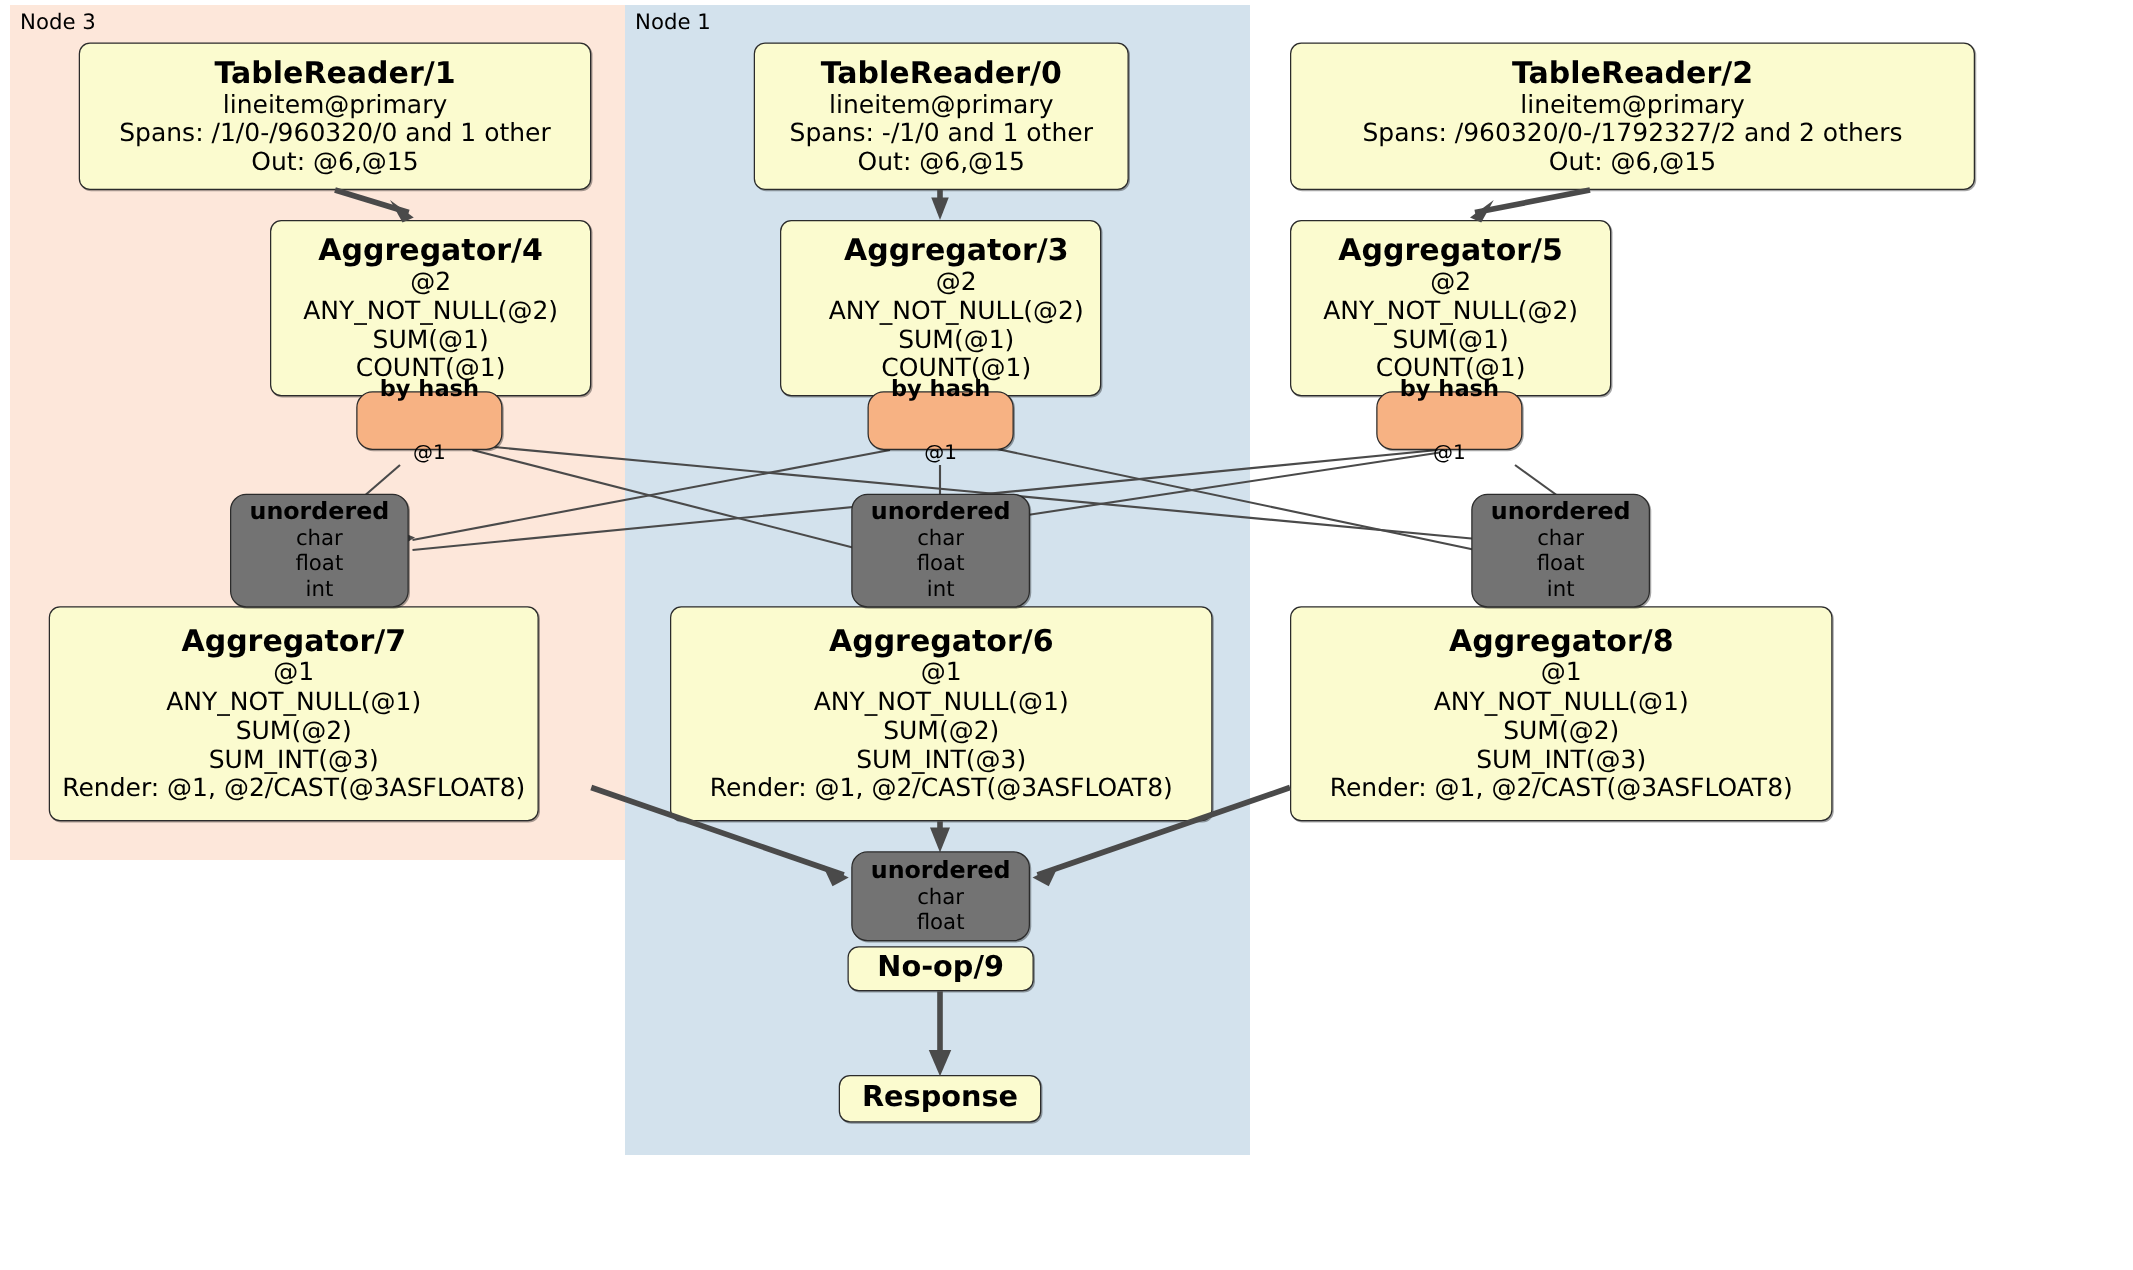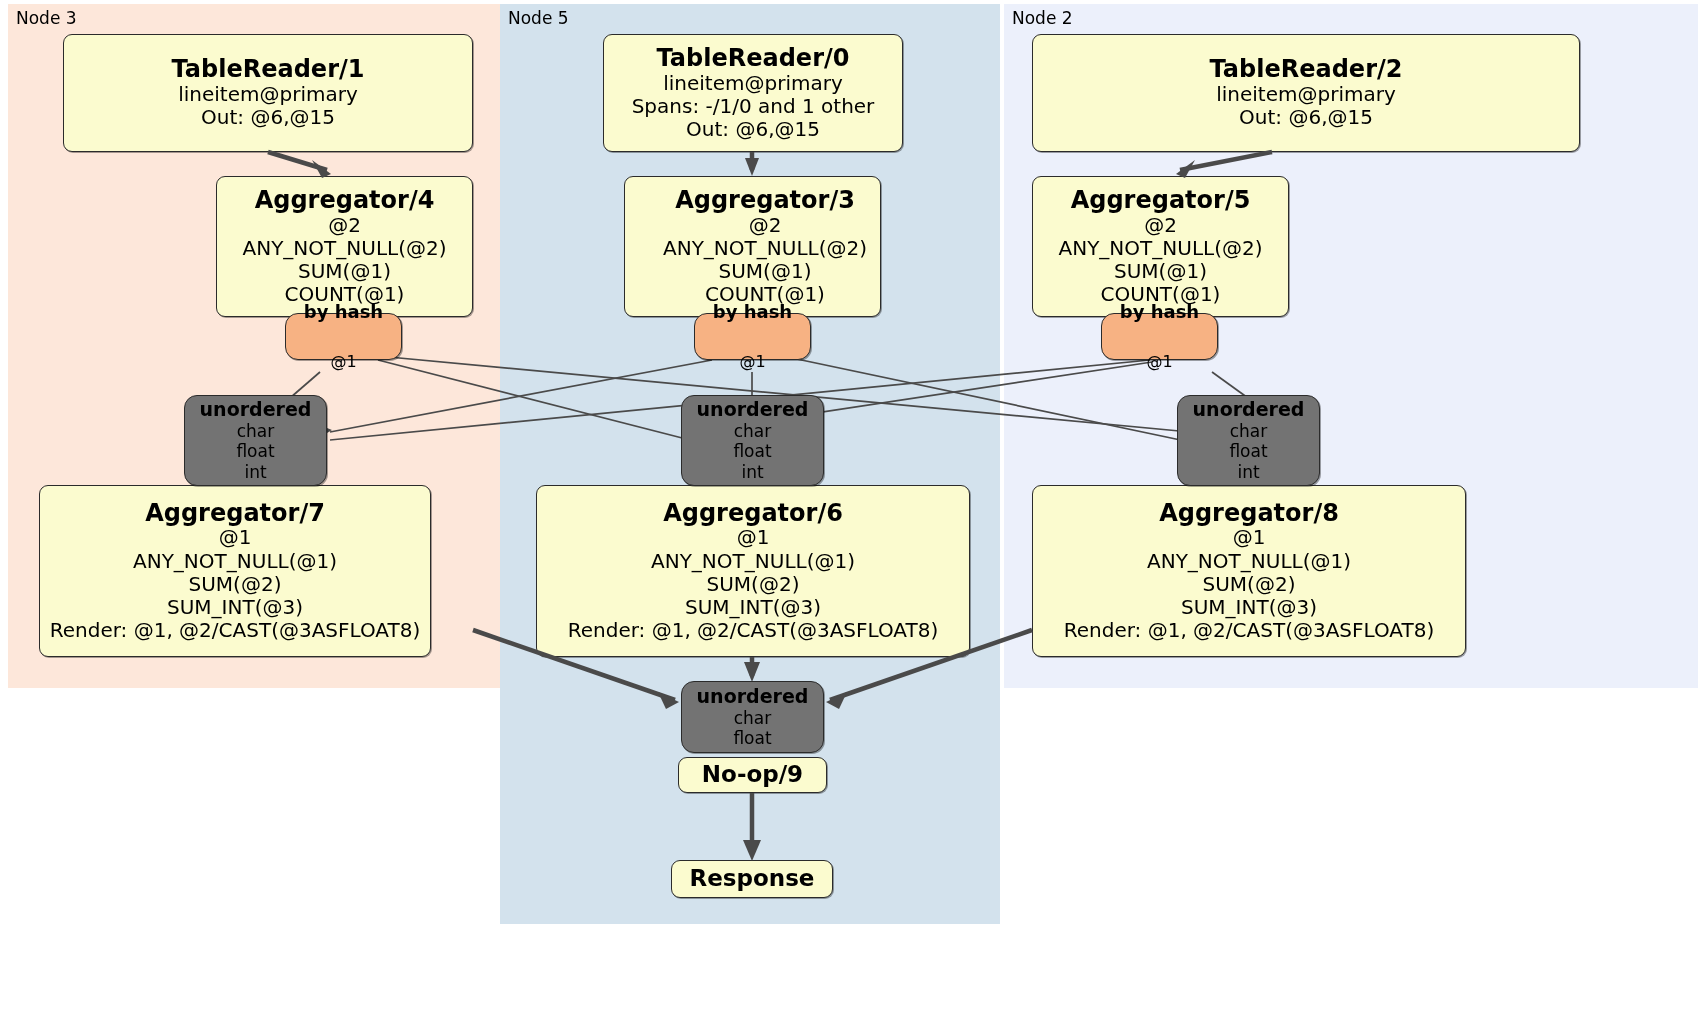--- a/index.html
+++ b/index.html
@@ -39,24 +39,21 @@
 </style>
 </head>
 <body>
 
 <div id="stage">
 
   <div class="node-panel" id="panel-node3">
     <span class="panel-label">Node 3</span>
   </div>
   <div class="node-panel" id="panel-node1">
-    <span class="panel-label">Node 5</span>
-  </div>
-  <div class="node-panel" id="panel-node2">
-    <span class="panel-label">Node 2</span>
+    <span class="panel-label">Node 1</span>
   </div>
 
   <svg class="wires wires-top">
     <g stroke="#4a4a4a" stroke-width="1.7" fill="none">
 
       <line x1="378" y1="356" x2="1190" y2="432"></line>
       <line x1="378" y1="360" x2="690" y2="440"></line>
 
       <line x1="712" y1="360" x2="330" y2="432"></line>
       <line x1="792" y1="358" x2="1190" y2="442"></line>
@@ -71,20 +68,21 @@
     <g fill="#4a4a4a">
       <polygon points="332,430 322,426 322,436"></polygon>
       <polygon points="692,438 682,434 682,444"></polygon>
       <polygon points="1188,430 1198,426 1198,436"></polygon>
     </g>
   </svg>
 
   <div class="box proc" style="left:63px;top:34px;width:410px;height:118px;">
     <div class="ttl">TableReader/1</div>
     <div class="ln">lineitem@primary</div>
+    <div class="ln">Spans: /1/0-/960320/0 and 1 other</div>
     <div class="ln">Out: @6,@15</div>
   </div>
 
   <div class="box proc" style="left:216px;top:176px;width:257px;height:141px;">
     <div class="ttl">Aggregator/4</div>
     <div class="ln">@2</div>
     <div class="ln">ANY_NOT_NULL(@2)</div>
     <div class="ln">SUM(@1)</div>
     <div class="ln">COUNT(@1)</div>
   </div>
@@ -142,20 +140,21 @@
     <div class="ln">@1</div>
     <div class="ln">ANY_NOT_NULL(@1)</div>
     <div class="ln">SUM(@2)</div>
     <div class="ln">SUM_INT(@3)</div>
     <div class="ln">Render: @1, @2/CAST(@3ASFLOAT8)</div>
   </div>
 
   <div class="box proc" style="left:1032px;top:34px;width:548px;height:118px;">
     <div class="ttl">TableReader/2</div>
     <div class="ln">lineitem@primary</div>
+    <div class="ln">Spans: /960320/0-/1792327/2 and 2 others</div>
     <div class="ln">Out: @6,@15</div>
   </div>
 
   <div class="box proc" style="left:1032px;top:176px;width:257px;height:141px;">
     <div class="ttl">Aggregator/5</div>
     <div class="ln">@2</div>
     <div class="ln">ANY_NOT_NULL(@2)</div>
     <div class="ln">SUM(@1)</div>
     <div class="ln">COUNT(@1)</div>
   </div>

